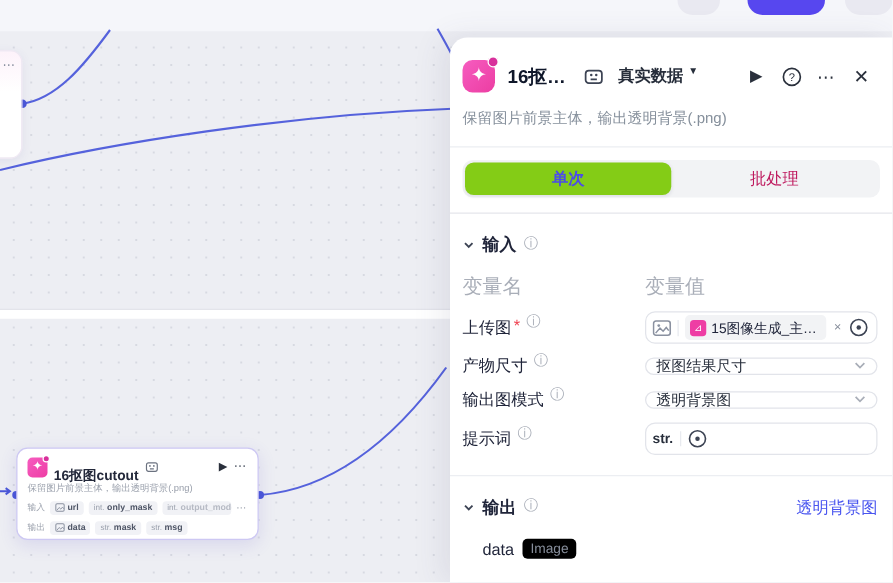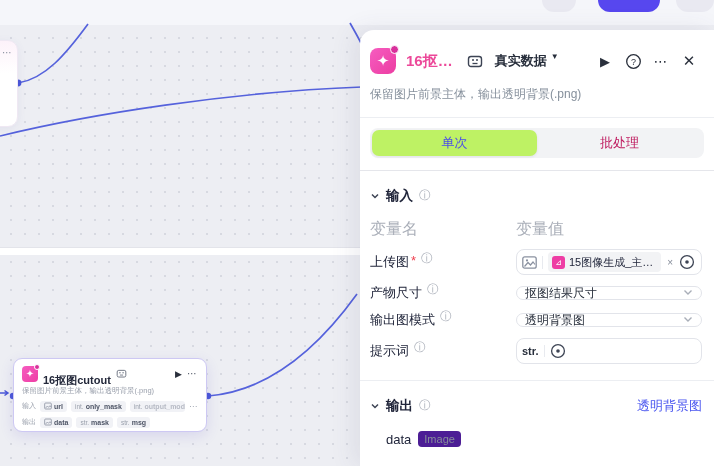--- a/index.html
+++ b/index.html
@@ -53,35 +53,35 @@
   .tag svg { flex:0 0 auto; }
 
   
   .panel { position:absolute; left:360px; top:30px; width:354px; height:436px; background:#ffffff;
            border-top-left-radius:14px; box-shadow:-6px 0 24px rgba(70,70,110,.10); }
   .p-head { display:flex; align-items:center; margin:18px 14px 0 10px; gap:6px; }
   .p-ico { width:26px; height:26px; border-radius:8px; background:linear-gradient(135deg,#f65cc0,#ec3da2);
            color:#fff; font-size:15px; line-height:26px; text-align:center; position:relative; flex:0 0 auto; }
   .p-ico .mini { position:absolute; right:-3px; top:-3px; width:9px; height:9px; border-radius:50%;
                  background:#d8309b; border:1.5px solid #fff; }
-  .p-title { font-size:15px; font-weight:bold; color:#ec4899; margin-left:4px; white-space:nowrap; }
+  .p-title { font-size:15px; font-weight:bold; color:#0f172a; margin-left:4px; white-space:nowrap; }
   .p-ticket { margin-left:8px; display:flex; align-items:center; }
   .p-mode { display:flex; align-items:flex-start; gap:4px; margin-left:6px; font-size:13px; color:#272e3b; font-weight:bold; white-space:nowrap; }
   .caret { font-size:8px; color:#272e3b; }
   .p-head .gap { flex:1; }
   .hbtn { color:#2a303c; display:flex; align-items:center; justify-content:center; width:22px; }
   .p-play { font-size:13px; }
   .p-more { font-size:14px; letter-spacing:1px; }
   .p-close { font-size:15px; }
   .p-sub { margin:12px 12px 0 10px; font-size:12px; color:#86909c; white-space:nowrap; }
   .hr { height:1px; background:#eceef2; margin-top:14px; }
   .tabs { margin:10px 10px 0 10px; background:#f2f3f5; border-radius:8px; display:flex; padding:2px; height:30px; }
   .tab { flex:1; display:flex; align-items:center; justify-content:center; font-size:13px; color:#be185d;
          border-radius:7px; cursor:pointer; }
-  .tab.active { background:#bef264; color:#4b4de8; font-weight:normal; box-shadow:0 1px 3px rgba(30,30,60,.08); }
+  .tab.active { background:#84cc16; color:#4b4de8; font-weight:bold; box-shadow:0 1px 3px rgba(30,30,60,.08); }
   .hr2 { height:1px; background:#e5e6eb; margin-top:12px; }
 
   .section { display:flex; align-items:center; gap:6px; margin:16px 12px 0 10px; }
   .chev { width:10px; height:10px; flex:0 0 auto; }
   .sec-title { font-size:13.5px; font-weight:bold; color:#20253a; }
   .info { color:#a9aeb8; font-size:11.5px; line-height:1; }
   .sec-link { margin-left:auto; font-size:13px; color:#4955ef; cursor:pointer; }
 
   .cols { display:flex; margin:14px 12px 0 10px; font-size:16px; color:#a9aeb8; }
   .cols .c1 { width:146px; }
@@ -101,21 +101,21 @@
   .refico { flex:0 0 auto; display:flex; }
   .select { display:flex; align-items:center; height:14px; border:1px solid #e2e4ea; border-radius:8px;
             padding:0 8px; font-size:12px; color:#272e3b; }
   .select .sp { flex:1; }
   .selchev { color:#a9aeb8; font-size:9px; }
   .strbox { font-size:11px; color:#272e3b; font-weight:bold; padding-right:5px; border-right:1px solid #e8eaef; }
   .ph { flex:1; font-size:12px; color:#b4bac4; white-space:nowrap; overflow:hidden; }
 
   .out-item { display:flex; align-items:center; gap:7px; margin:16px 12px 0 26px; }
   .out-name { font-size:13px; color:#20253a; }
-  .badge { background:#4c1d95; color:#868d9a; font-size:11px; border-radius:4px; padding:2px 6px; }
+  .badge { background:#000000; color:#868d9a; font-size:11px; border-radius:4px; padding:2px 6px; }
 </style>
 </head>
 <body>
 
 <div class="stage">
 
   <div class="canvas">
     <div class="dotgrid"></div>
 
     <svg class="edges" viewBox="0 0 714 466">

